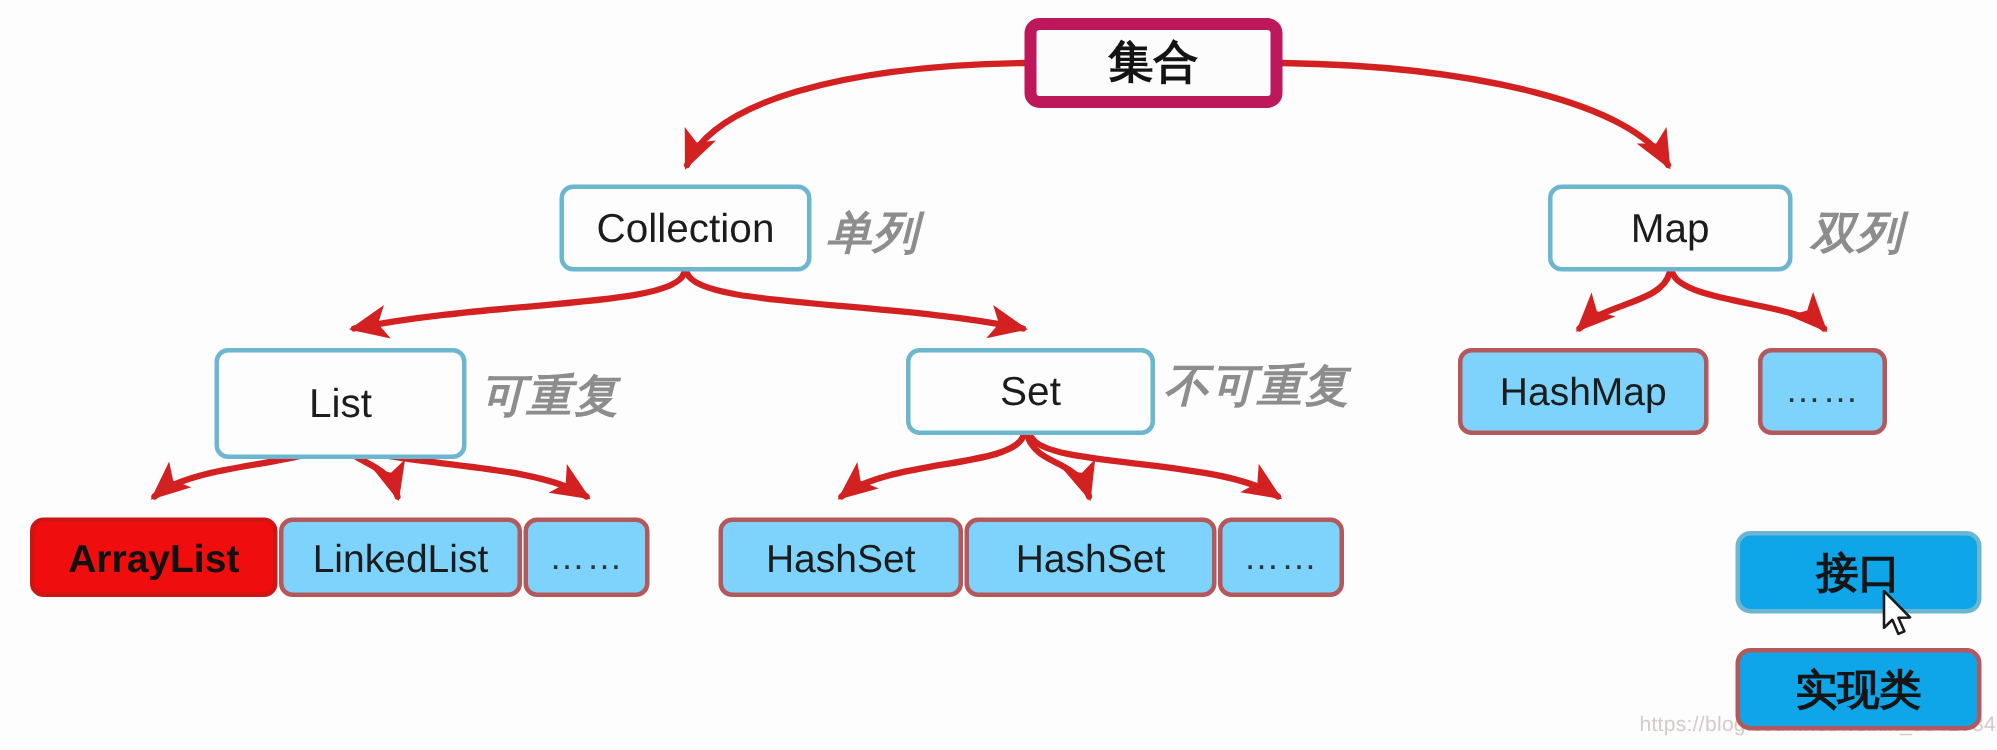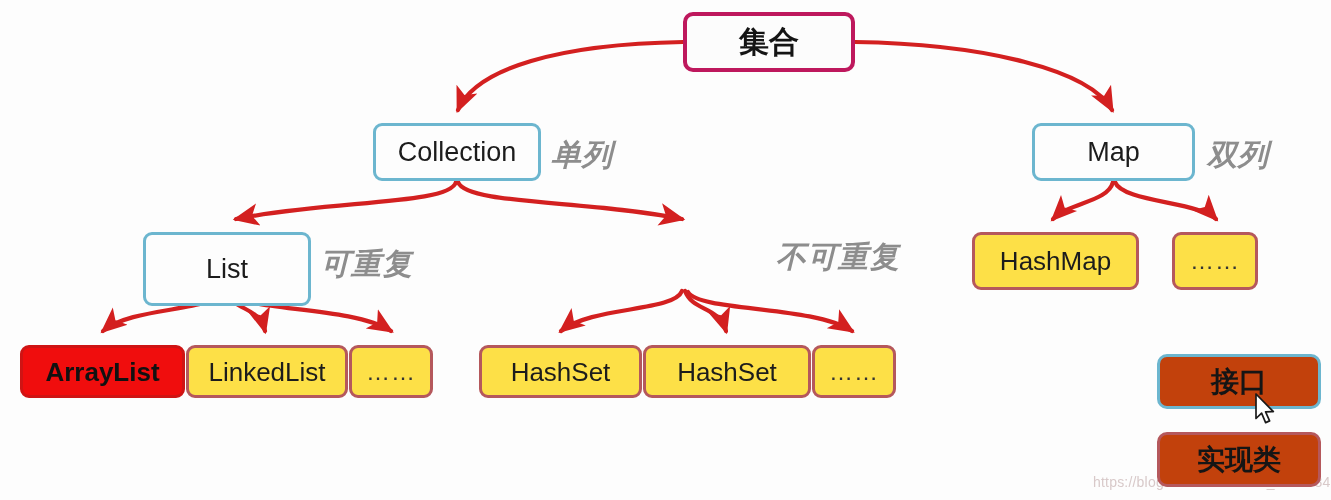--- a/index.html
+++ b/index.html
@@ -33,39 +33,39 @@
     align-items: center;
     justify-content: center;
     background: #fdfdfd;
     border-radius: 9px;
     text-align: center;
     line-height: 1;
     z-index: 5;
   }
   
   .node.root {
-    border: 4px solid #be185d;
+    border: 8px solid #be185d;
     border-radius: 10px;
     font-size: 30px;
     color: #141414;
     background: #fcfcfc;
   }
   
   .node.iface {
     border: 3px solid #6cb6cf;
     color: #1c1c1c;
     font-size: 27px;
     background: #fdfdfd;
   }
   
   .node.impl {
     border: 3px solid #b5585c;
     color: #1c1c1c;
     font-size: 26px;
-    background: #fde047;
+    background: #7dd3fc;
   }
   
   .node.impl.highlight {
     background: #f00d0d;
     border-color: #cf1414;
     color: #111111;
     font-weight: bold;
   }
   .node.cjk {
     font-family: "DejaVu Sans", "Liberation Sans", sans-serif;
@@ -87,21 +87,21 @@
     z-index: 4;
     font-style: italic;
   }
   .legend-box {
     position: absolute;
     box-sizing: border-box;
     display: flex;
     align-items: center;
     justify-content: center;
     border-radius: 10px;
-    background: #c2410c;
+    background: #0ea5e9;
     font-size: 28px;
     font-weight: 600;
     color: #151515;
     font-family: "DejaVu Sans", "Liberation Sans", sans-serif;
     z-index: 5;
   }
   .legend-box.iface { border: 3px solid #6cb6cf; }
   .legend-box.impl  { border: 3px solid #b5585c; }
   #cursor {
     position: absolute;
@@ -162,20 +162,23 @@
   </div>
 
   <div class="node iface" style="left:1032px; top:123px; width:163px; height:58px;">
     <span>Map</span>
   </div>
 
   <div class="node iface" style="left:143px; top:232px; width:168px; height:74px;">
     <span>List</span>
   </div>
 
+  <div class="node iface" style="left:604px; top:232px; width:166px; height:58px;">
+    <span>Set</span>
+  </div>
 
   <div class="node impl" style="left:972px; top:232px; width:167px; height:58px;">
     <span>HashMap</span>
   </div>
 
   <div class="node impl" style="left:1172px; top:232px; width:86px; height:58px;">
     <span class="dots">……</span>
   </div>
 
   <div class="node impl highlight" style="left:20px; top:345px; width:165px; height:53px;">

